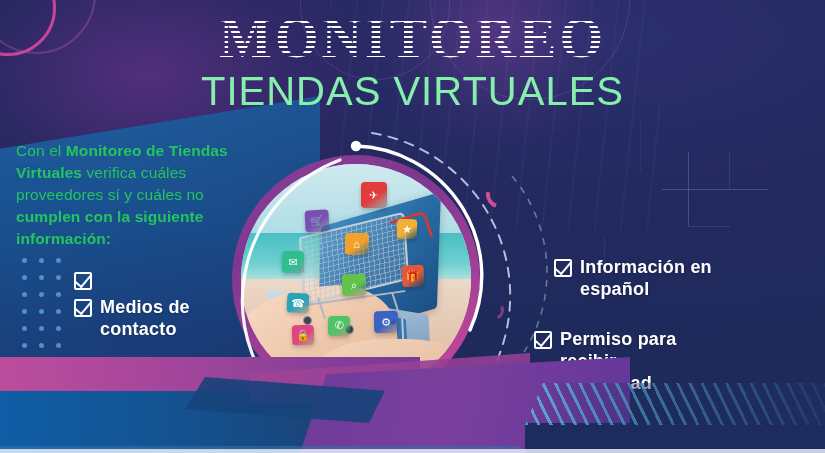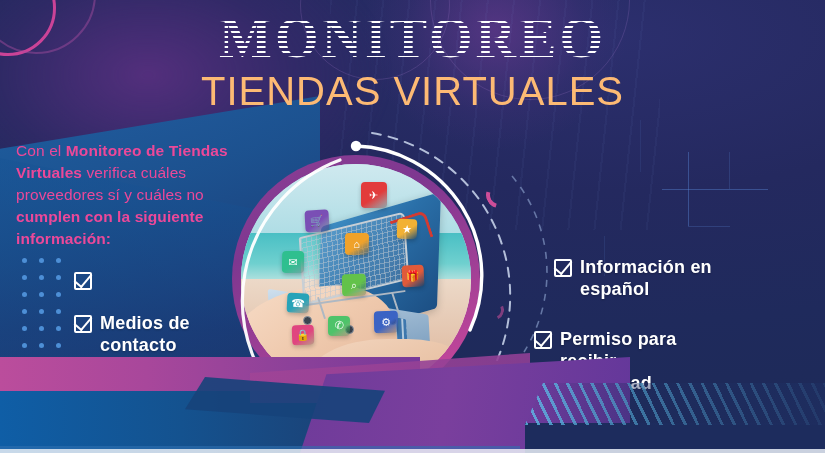--- a/index.html
+++ b/index.html
@@ -97,29 +97,29 @@
         rgba(255,255,255,0) 2px, rgba(255,255,255,0) 5px);
     -webkit-background-clip:text;background-clip:text;
     color:transparent;
     -webkit-text-stroke:0px transparent;
     padding:0 2px;
     font-family:Liberation Serif, serif;
   }
   .title-sub{
     position:absolute;left:0;top:62px;width:825px;
     text-align:center;
-    color:#fdba74;
+    color:#86efac;
     font-size:40px;font-weight:400;letter-spacing:1px;
     line-height:46px;
   }
 
   
   .left-para{
     position:absolute;left:16px;top:140px;width:232px;
-    color:#ec4899;font-size:15.5px;line-height:22px;
+    color:#22c55e;font-size:15.5px;line-height:22px;
     letter-spacing:.1px;
   }
   .left-para b{font-weight:700;}
 
   .dot-grid{position:absolute;left:22px;top:258px;width:50px;height:112px;}
   .dot-grid i{
     position:absolute;width:5px;height:5px;border-radius:50%;
     background:#4d8fd6;display:block;
   }
 
@@ -327,21 +327,21 @@
       <i style="left: 17px; top: 85px; background: rgb(77, 143, 214);"></i>
       <i style="left: 34px; top: 85px; background: rgb(77, 143, 214);"></i>
       <i style="left: 0px; top: 102px; background: rgb(77, 143, 214);"></i>
       <i style="left: 17px; top: 102px; background: rgb(77, 143, 214);"></i>
       <i style="left: 34px; top: 102px; background: rgb(77, 143, 214);"></i>
     </div>
 
   <div class="check-item" style="left:74px;top:269px;width:170px;">
     <span class="chk"></span>
   </div>
-  <div class="check-item" style="left:74px;top:312px;width:150px;">
+  <div class="check-item" style="left:74px;top:296px;width:150px;">
     <span class="chk"></span>
     <span class="chk-label" style="text-align:left;">Medios de contacto</span>
   </div>
 
   <div class="circle-wrap">
     <div class="circle-ring"></div>
     <div class="circle-photo">
       <div class="ph-sky"></div>
       <div class="ph-sea"></div>
       <div class="ph-sand"></div>

